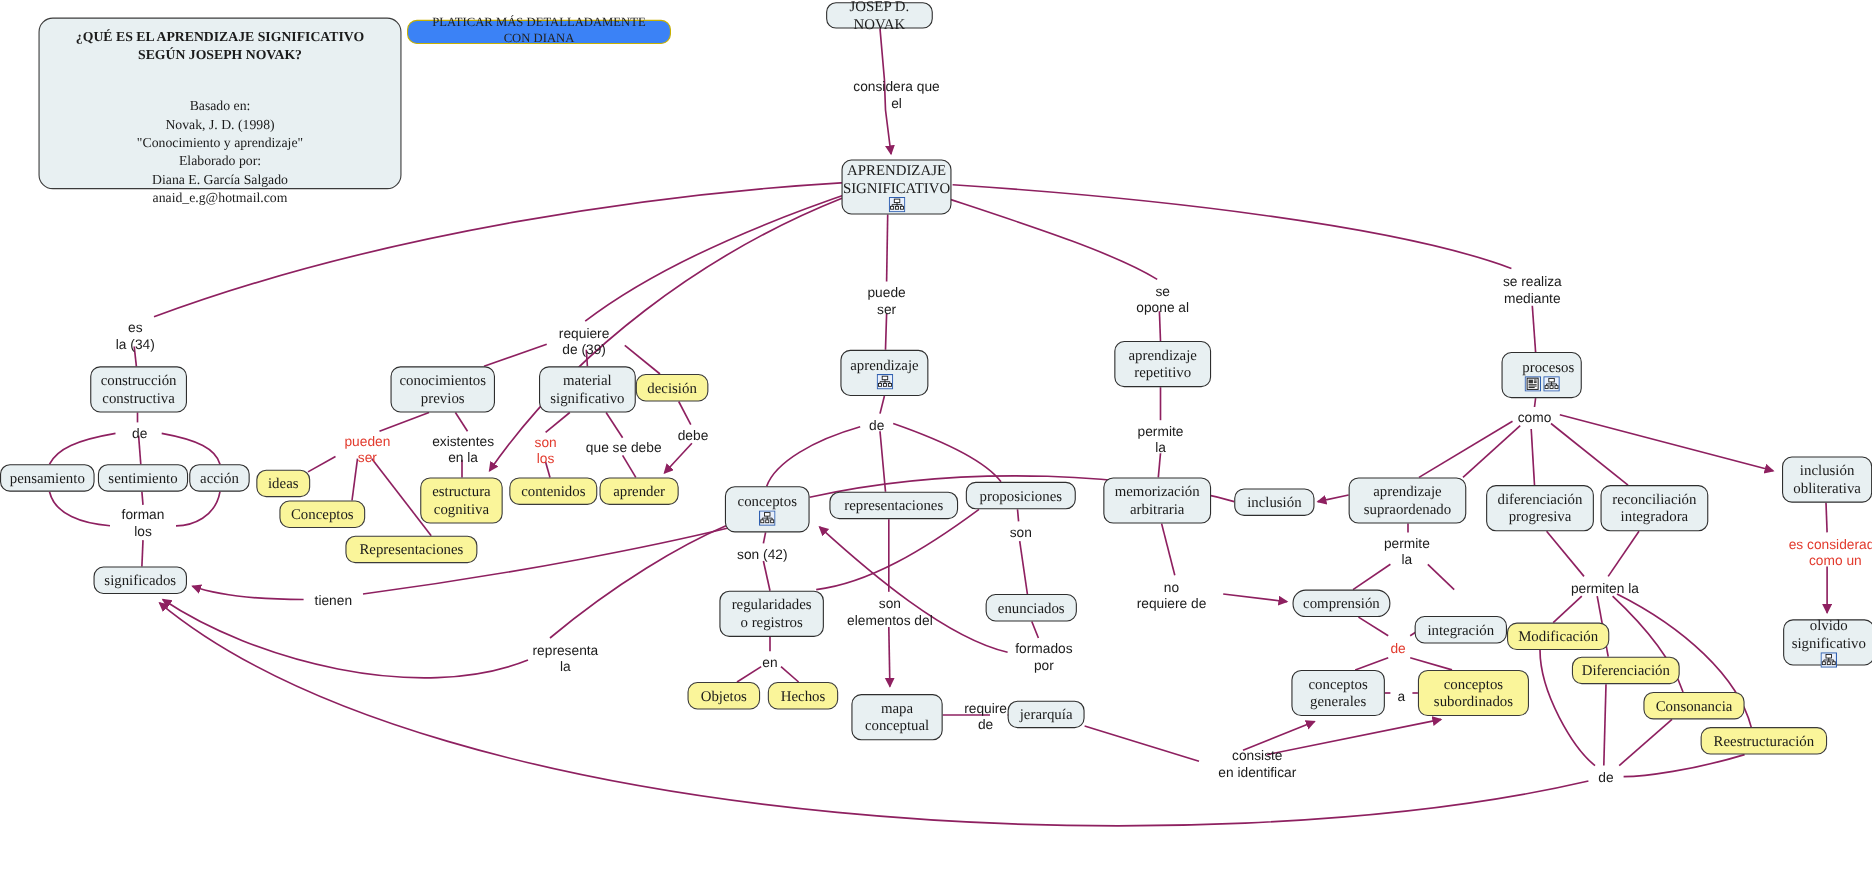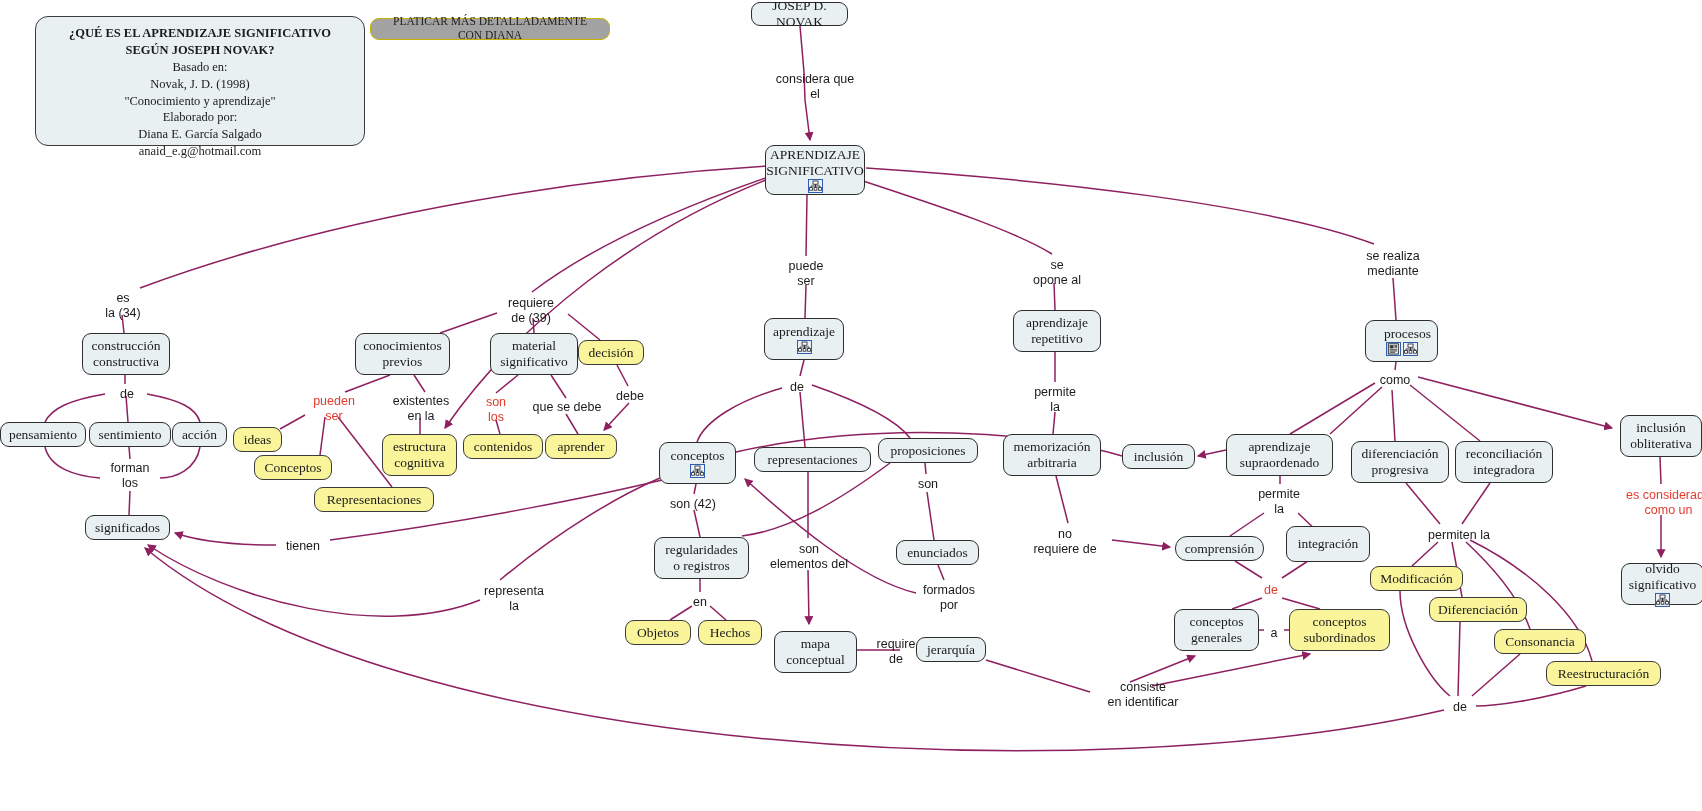--- a/index.html
+++ b/index.html
@@ -7,21 +7,21 @@
   #stage{position:relative;width:1702px;height:811px;background:#fff;overflow:hidden;}
   svg#edges{position:absolute;left:0;top:0;width:1702px;height:811px;}
   .node{position:absolute;box-sizing:border-box;display:flex;flex-direction:column;
         align-items:center;justify-content:center;text-align:center;
         border:1px solid #3b3b3b;border-radius:9px;line-height:1.18;
         font-size:13.5px;color:#1b1b1b;padding:3px 7px;font-family:Liberation Serif, serif;}
   .node.concept{background:#e8f0f2;border-color:#2e2e2e;}
   .node.yellow{background:#faf59a;border-color:#3b3b3b;}
   .node.title{background:#e8f0f2;border-radius:13px;text-align:center;
         padding:8px 10px;line-height:1.35;font-size:12.5px;justify-content:flex-start;}
-  .node.note{background:#a3a3a3;border:1px solid #c9b100;border-radius:9px;
+  .node.note{background:#3b82f6;border:1px solid #c9b100;border-radius:9px;
         font-size:11.5px;color:#222;padding:4px 9px;}
   .title-head{font-weight:bold;font-size:12.5px;display:block;}
   .lbl{position:absolute;font-size:12.5px;color:#1b1b1b;text-align:center;
        line-height:1.22;white-space:pre-line;pointer-events:none;}
   .lbl.red{color:#e23b2e;}
   .ico{display:flex;gap:2px;margin-top:1px;}
   .ico svg{display:block;}
 </style>
 </head>
 <body>
@@ -124,21 +124,21 @@
         <path d="M 1661,515 L 1661,557" marker-end="url(#arrowhead)"></path>
         <path d="M 766,180 C 640,230 520,320 445,428" marker-end="url(#arrowhead)"></path>
         <path d="M 500,580 C 560,530 620,495 660,478"></path>
         <path d="M 480,600 C 380,640 230,600 148,545" marker-end="url(#arrowhead)"></path>
         <path d="M 276,545 C 230,545 195,540 175,533" marker-end="url(#arrowhead)"></path>
         <path d="M 330,540 C 480,520 600,495 662,480"></path>
         <path d="M 1444,710 C 1100,790 400,760 145,548" marker-end="url(#arrowhead)"></path>
       </g>
   </svg>
 
-  <div class="node title" style="left:35px;top:16px;width:330px;height:130px;">
+  <div class="node title" style="left:35px;top:16px;width:330px;height:156px;gap:29px;">
     <span class="title-head">¿QUÉ ES EL APRENDIZAJE SIGNIFICATIVO SEGÚN JOSEPH NOVAK?</span>
     <span id="title-body">
         <span style="display: block;">Basado en:</span>
         <span style="display: block;">Novak, J. D. (1998)</span>
         <span style="display: block;">"Conocimiento y aprendizaje"</span>
         <span style="display: block;">Elaborado por:</span>
         <span style="display: block;">Diana E. García Salgado</span>
         <span style="display: block;">anaid_e.g@hotmail.com</span>
       </span>
   </div>
@@ -323,21 +323,21 @@
         <span style="white-space: pre-line;">reconciliación
 integradora</span>
       </div>
       <div class="node concept" style="left: 1620px; top: 415px; width: 82px; height: 42px;">
         <span style="white-space: pre-line;">inclusión
 obliterativa</span>
       </div>
       <div class="node concept" style="left: 1175px; top: 536px; width: 89px; height: 25px; border-radius: 12px;">
         <span style="white-space: pre-line;">comprensión</span>
       </div>
-      <div class="node concept" style="left: 1286px; top: 526px; width: 84px; height: 36px;">
+      <div class="node concept" style="left: 1286px; top: 560px; width: 84px; height: 25px;">
         <span style="white-space: pre-line;">integración</span>
       </div>
       <div class="node concept" style="left: 1174px; top: 609px; width: 85px; height: 42px;">
         <span style="white-space: pre-line;">conceptos
 generales</span>
       </div>
       <div class="node yellow" style="left: 1289px; top: 609px; width: 101px; height: 42px;">
         <span style="white-space: pre-line;">conceptos
 subordinados</span>
       </div>

